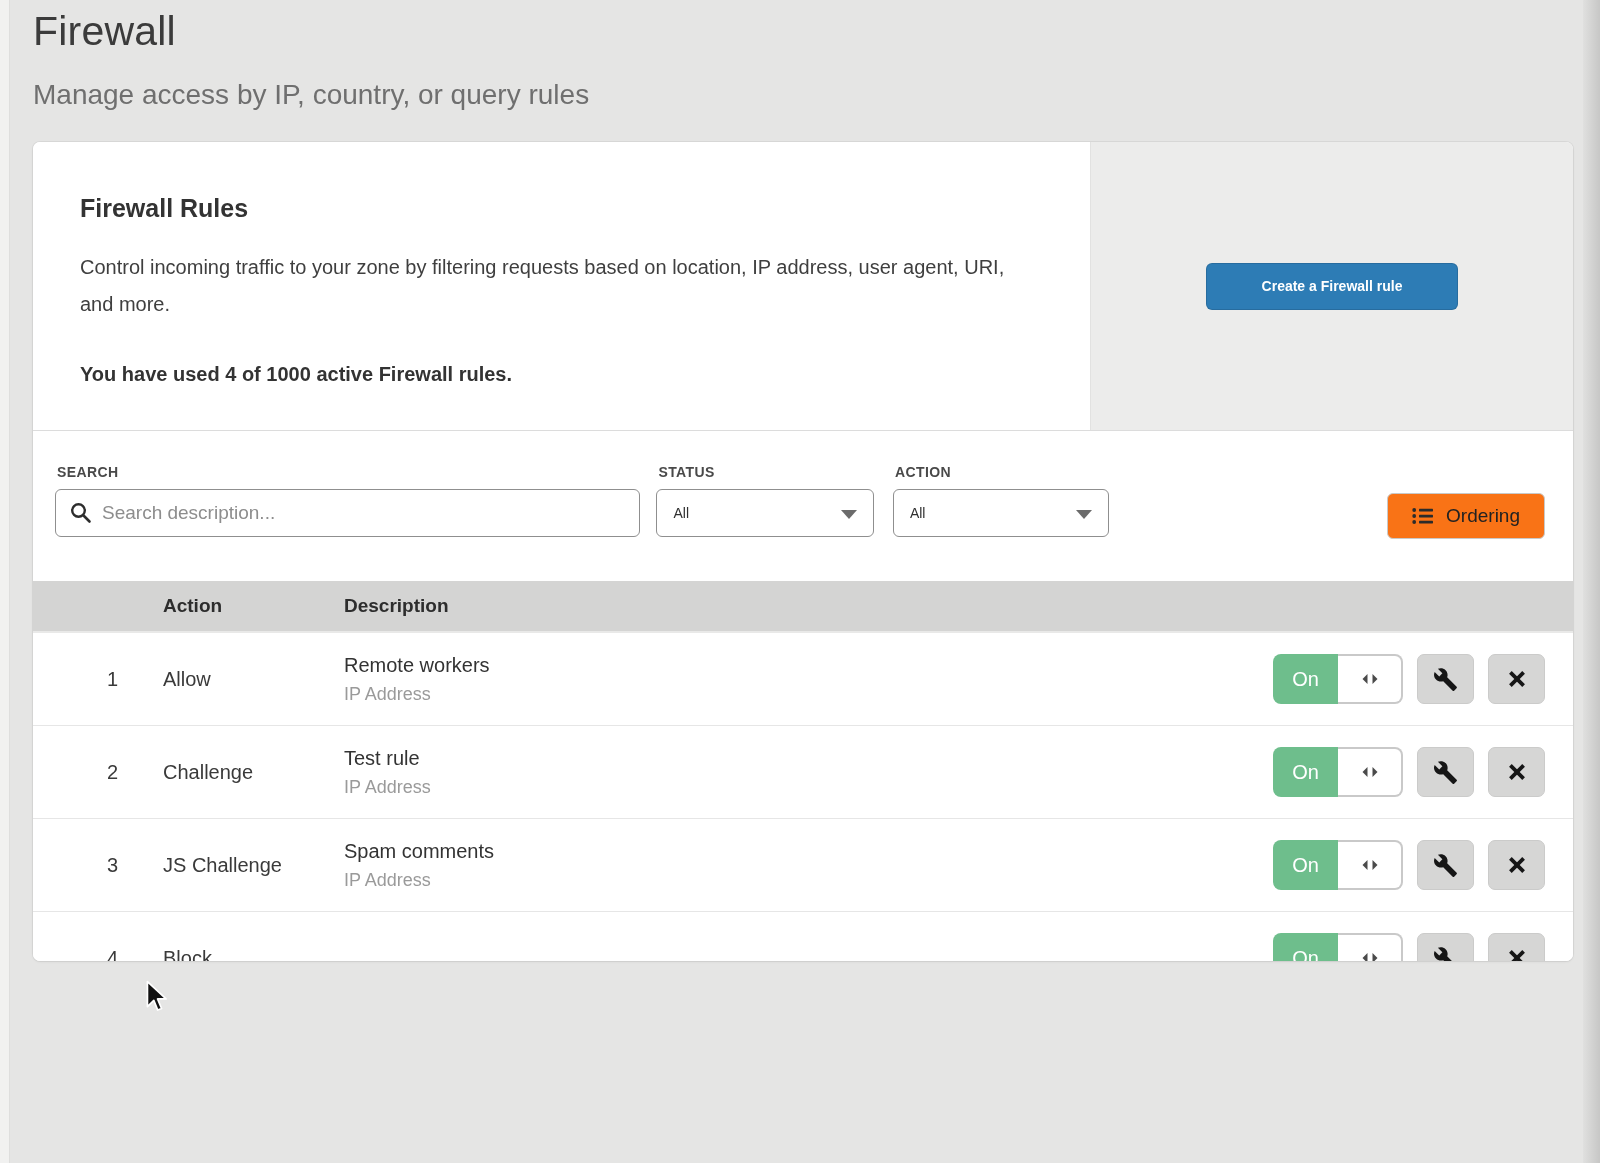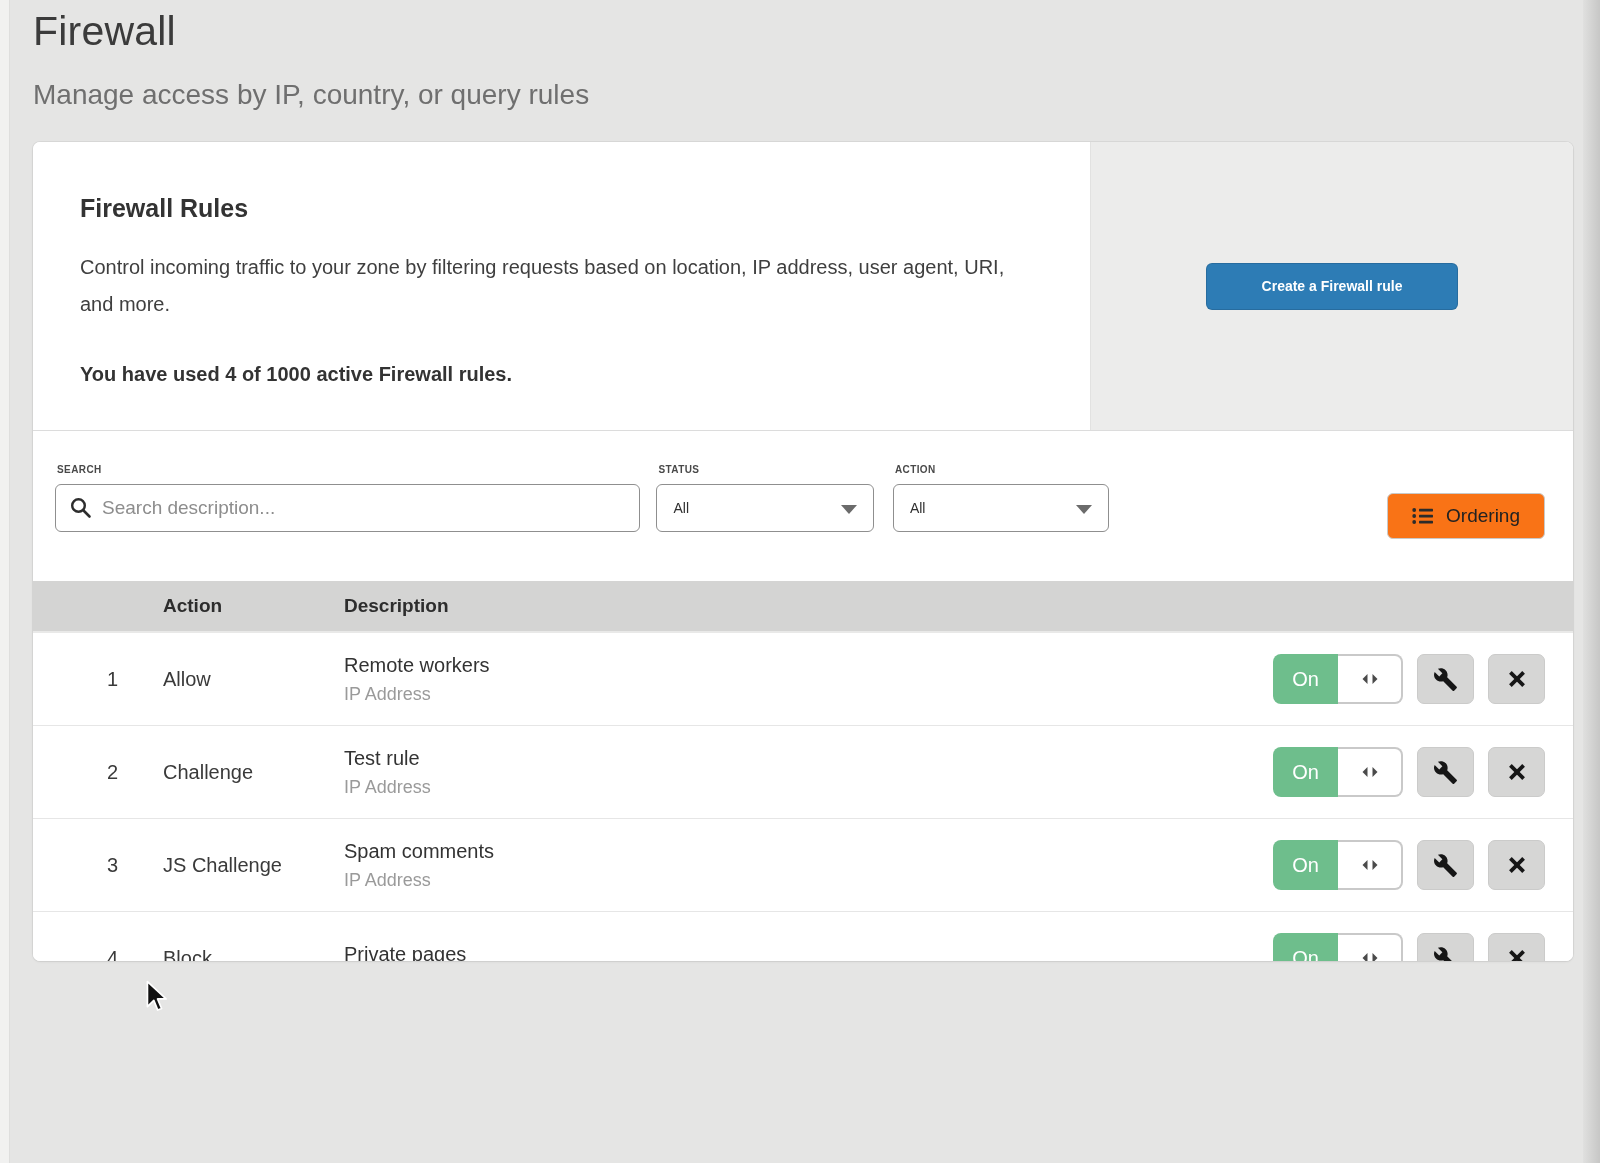--- a/index.html
+++ b/index.html
@@ -45,21 +45,21 @@
     background: var(--accent-blue, #2d7cb5);
     border: 1px solid rgba(0,0,0,0.12);
     color: #fff; font-family: inherit; font-size: 14px; font-weight: 700;
     padding: 0 26px; height: 47px; min-width: 252px;
     border-radius: 6px; cursor: pointer;
   }
   
   .filters { position: relative; height: 150px; box-sizing: border-box; padding: 33px 28px 0 22px; background: #fff; }
   .filter-group { display: inline-block; vertical-align: top; }
   .filter-label {
-    display: block; font-size: 10px; font-weight: 700; letter-spacing: 0.4px;
+    display: block; font-size: 14px; font-weight: 700; letter-spacing: 0.4px;
     color: #494949; margin: 0 0 9px 2px;
   }
   .search-wrap { position: relative; width: 585px; display: inline-block; }
   .search-input {
     width: 585px; height: 48px; box-sizing: border-box;
     border: 1px solid #8f8f8f; border-radius: 6px;
     padding: 0 14px 0 46px; font-family: inherit; font-size: 19px; color: #333;
     background: #fff; outline: none;
   }
   .search-input::placeholder { color: #8d8d8d; }
@@ -324,21 +324,20 @@
           </svg>
         </span>
       </button>
     </div>
   </div>
 
   <div class="rule-row">
     <div class="cell-num">4</div>
     <div class="cell-action">Block</div>
     <div class="cell-desc">
-      <div class="desc-title">Private pages</div>
     </div>
     <div class="cell-controls">
       <div class="toggle">
         <div class="toggle-on">On</div>
         <div class="toggle-handle">
           <span style="display:inline-flex;">
             <svg width="18" height="12" viewBox="0 0 18 12">
               <polygon points="6.5,1 1.5,6 6.5,11" fill="#4a4a4a"></polygon>
               <polygon points="11.5,1 16.5,6 11.5,11" fill="#4a4a4a"></polygon>
             </svg>

